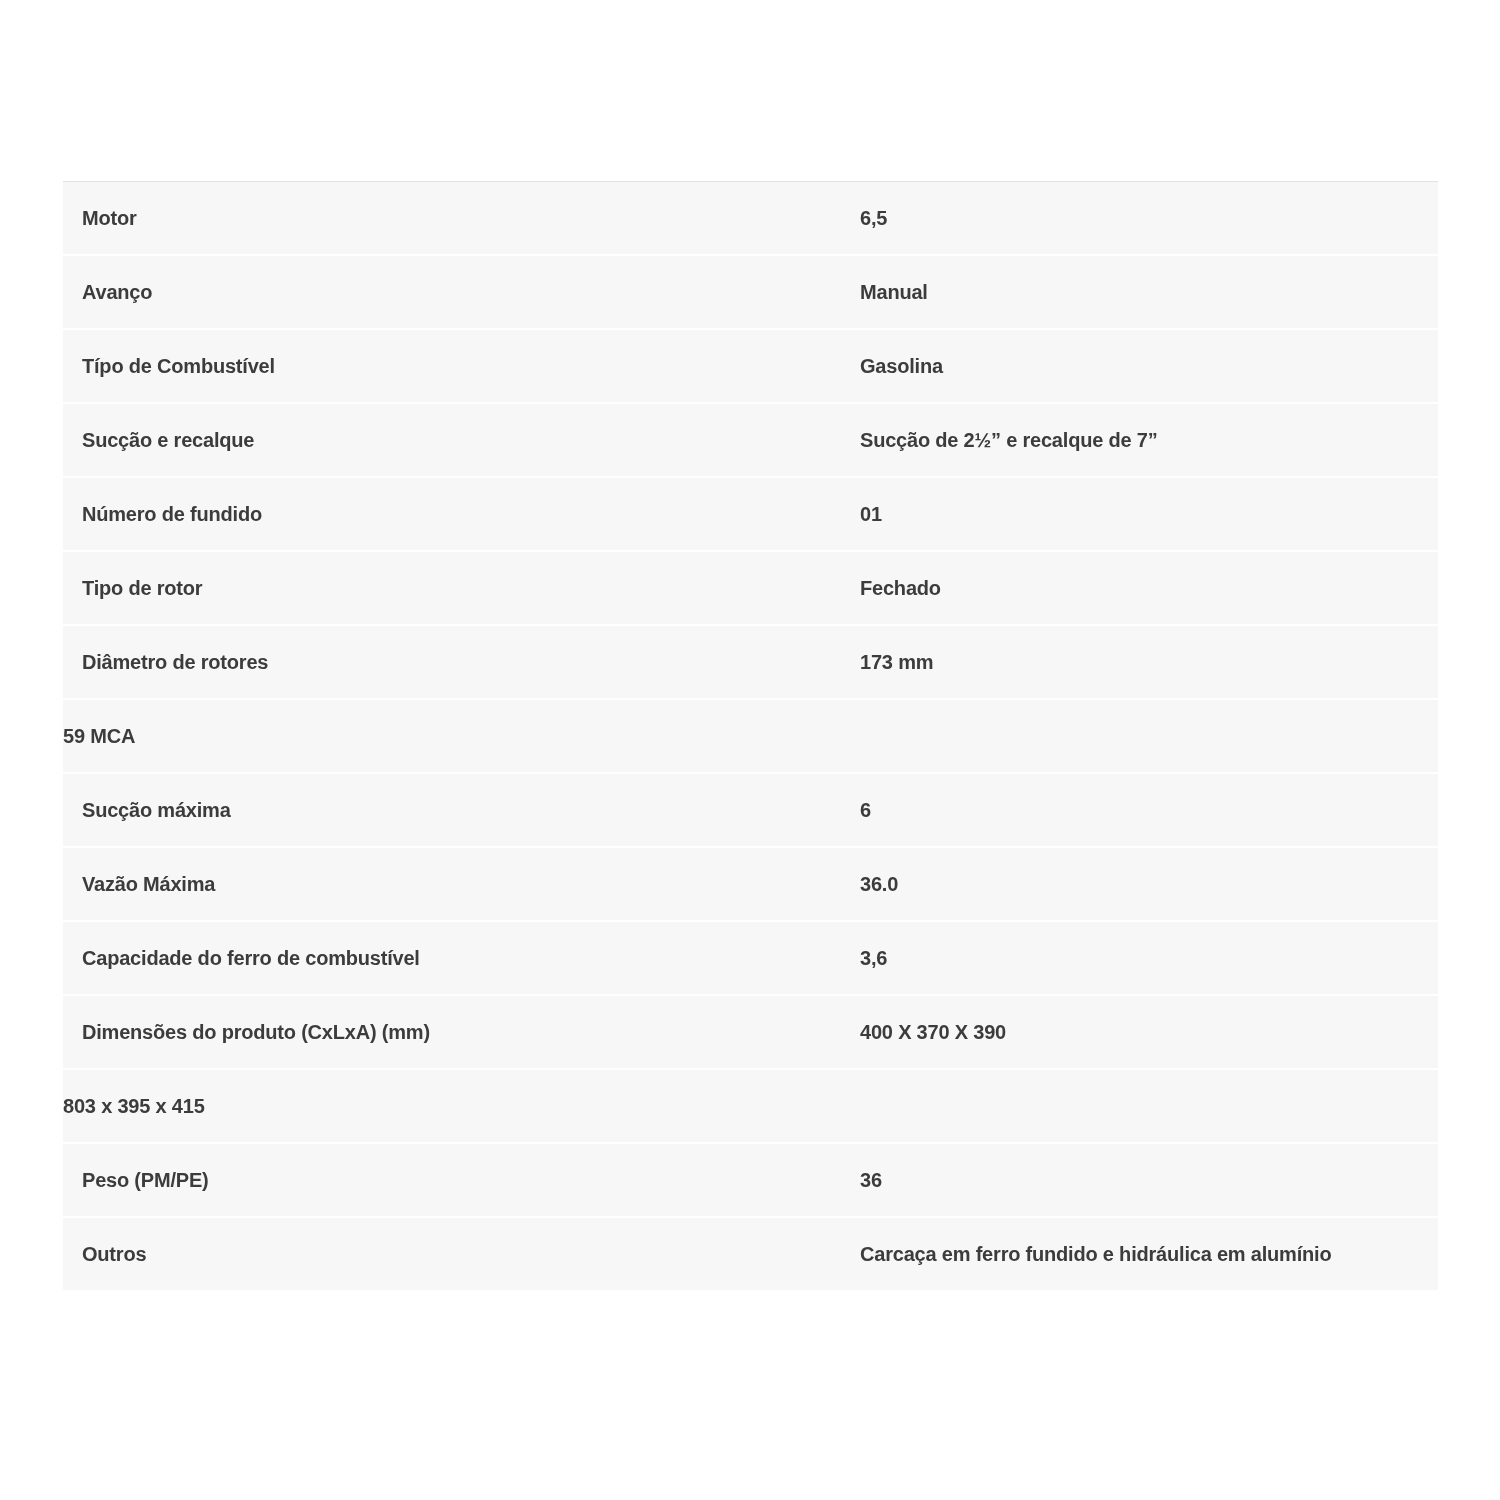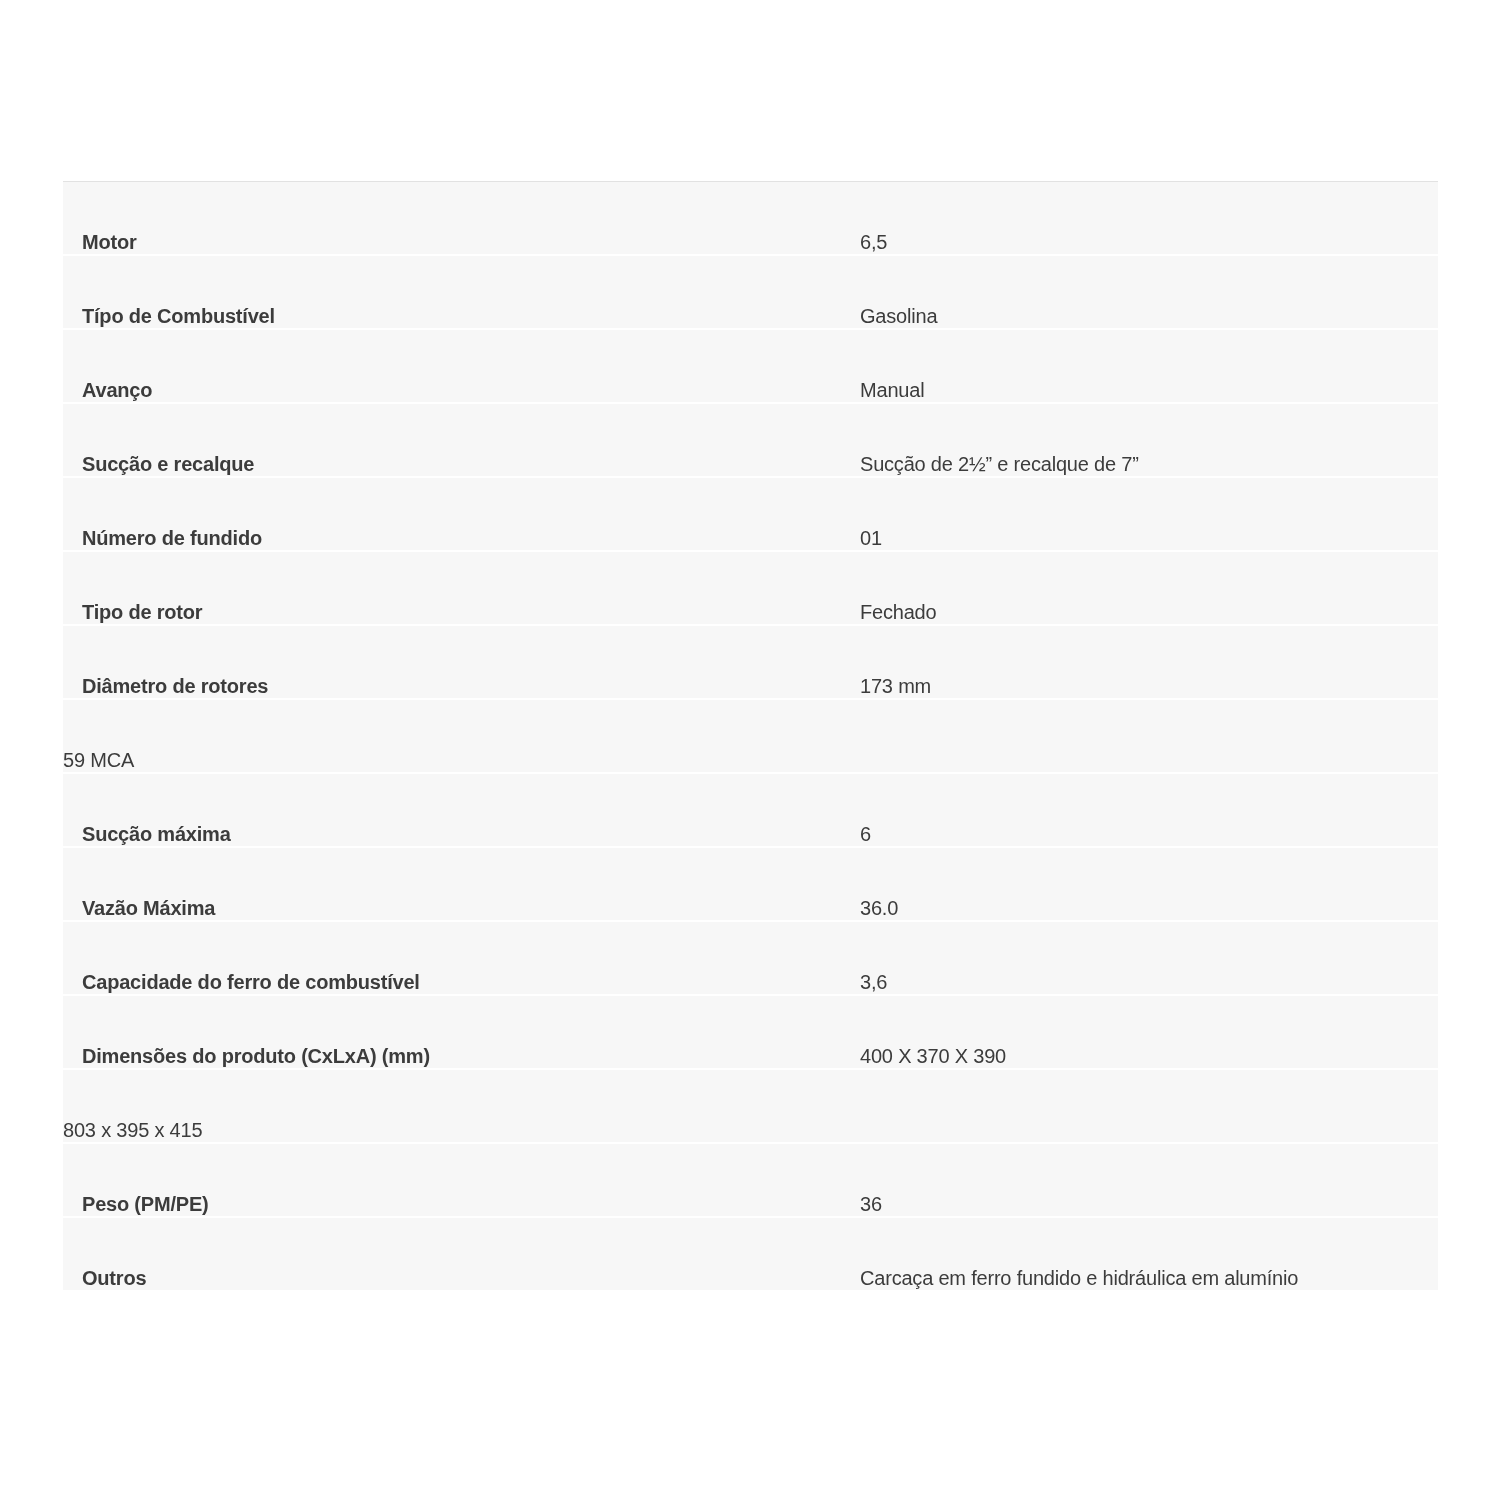--- a/index.html
+++ b/index.html
@@ -19,63 +19,63 @@
   }
   .spec-table {
     position: absolute;
     left: 63px;
     top: 181px;
     width: 1375px;
     border-top: 1px solid var(--top-border);
   }
   .spec-row {
     display: flex;
-    align-items: flex-end;
+    align-items: center;
     height: 74px;
     background: var(--row-bg);
     border-bottom: 2px solid var(--separator);
   }
   .spec-label {
     width: 797px;
     padding-left: 19px;
     flex-shrink: 0;
     font-size: 20px;
     font-weight: 700;
     letter-spacing: -0.2px;
     color: var(--text-color);
     white-space: nowrap;
     overflow: hidden;
   }
   .spec-value {
     flex: 1;
     font-size: 20px;
-    font-weight: 400;
+    font-weight: 700;
     letter-spacing: -0.2px;
     color: var(--text-color);
     white-space: nowrap;
     overflow: hidden;
   }
 </style>
 </head>
 <body>
 
 <div class="spec-table" id="spec-table">
   <div class="spec-row">
     <div class="spec-label">Motor</div>
     <div class="spec-value">6,5</div>
   </div>
 
   <div class="spec-row">
-    <div class="spec-label">Típo de Combustível</div>
-    <div class="spec-value">Gasolina</div>
+    <div class="spec-label">Avanço</div>
+    <div class="spec-value">Manual</div>
   </div>
 
   <div class="spec-row">
-    <div class="spec-label">Avanço</div>
-    <div class="spec-value">Manual</div>
+    <div class="spec-label">Típo de Combustível</div>
+    <div class="spec-value">Gasolina</div>
   </div>
 
   <div class="spec-row">
     <div class="spec-label">Sucção e recalque</div>
     <div class="spec-value">Sucção de 2½” e recalque de 7”</div>
   </div>
 
   <div class="spec-row">
     <div class="spec-label">Número de fundido</div>
     <div class="spec-value">01</div>

